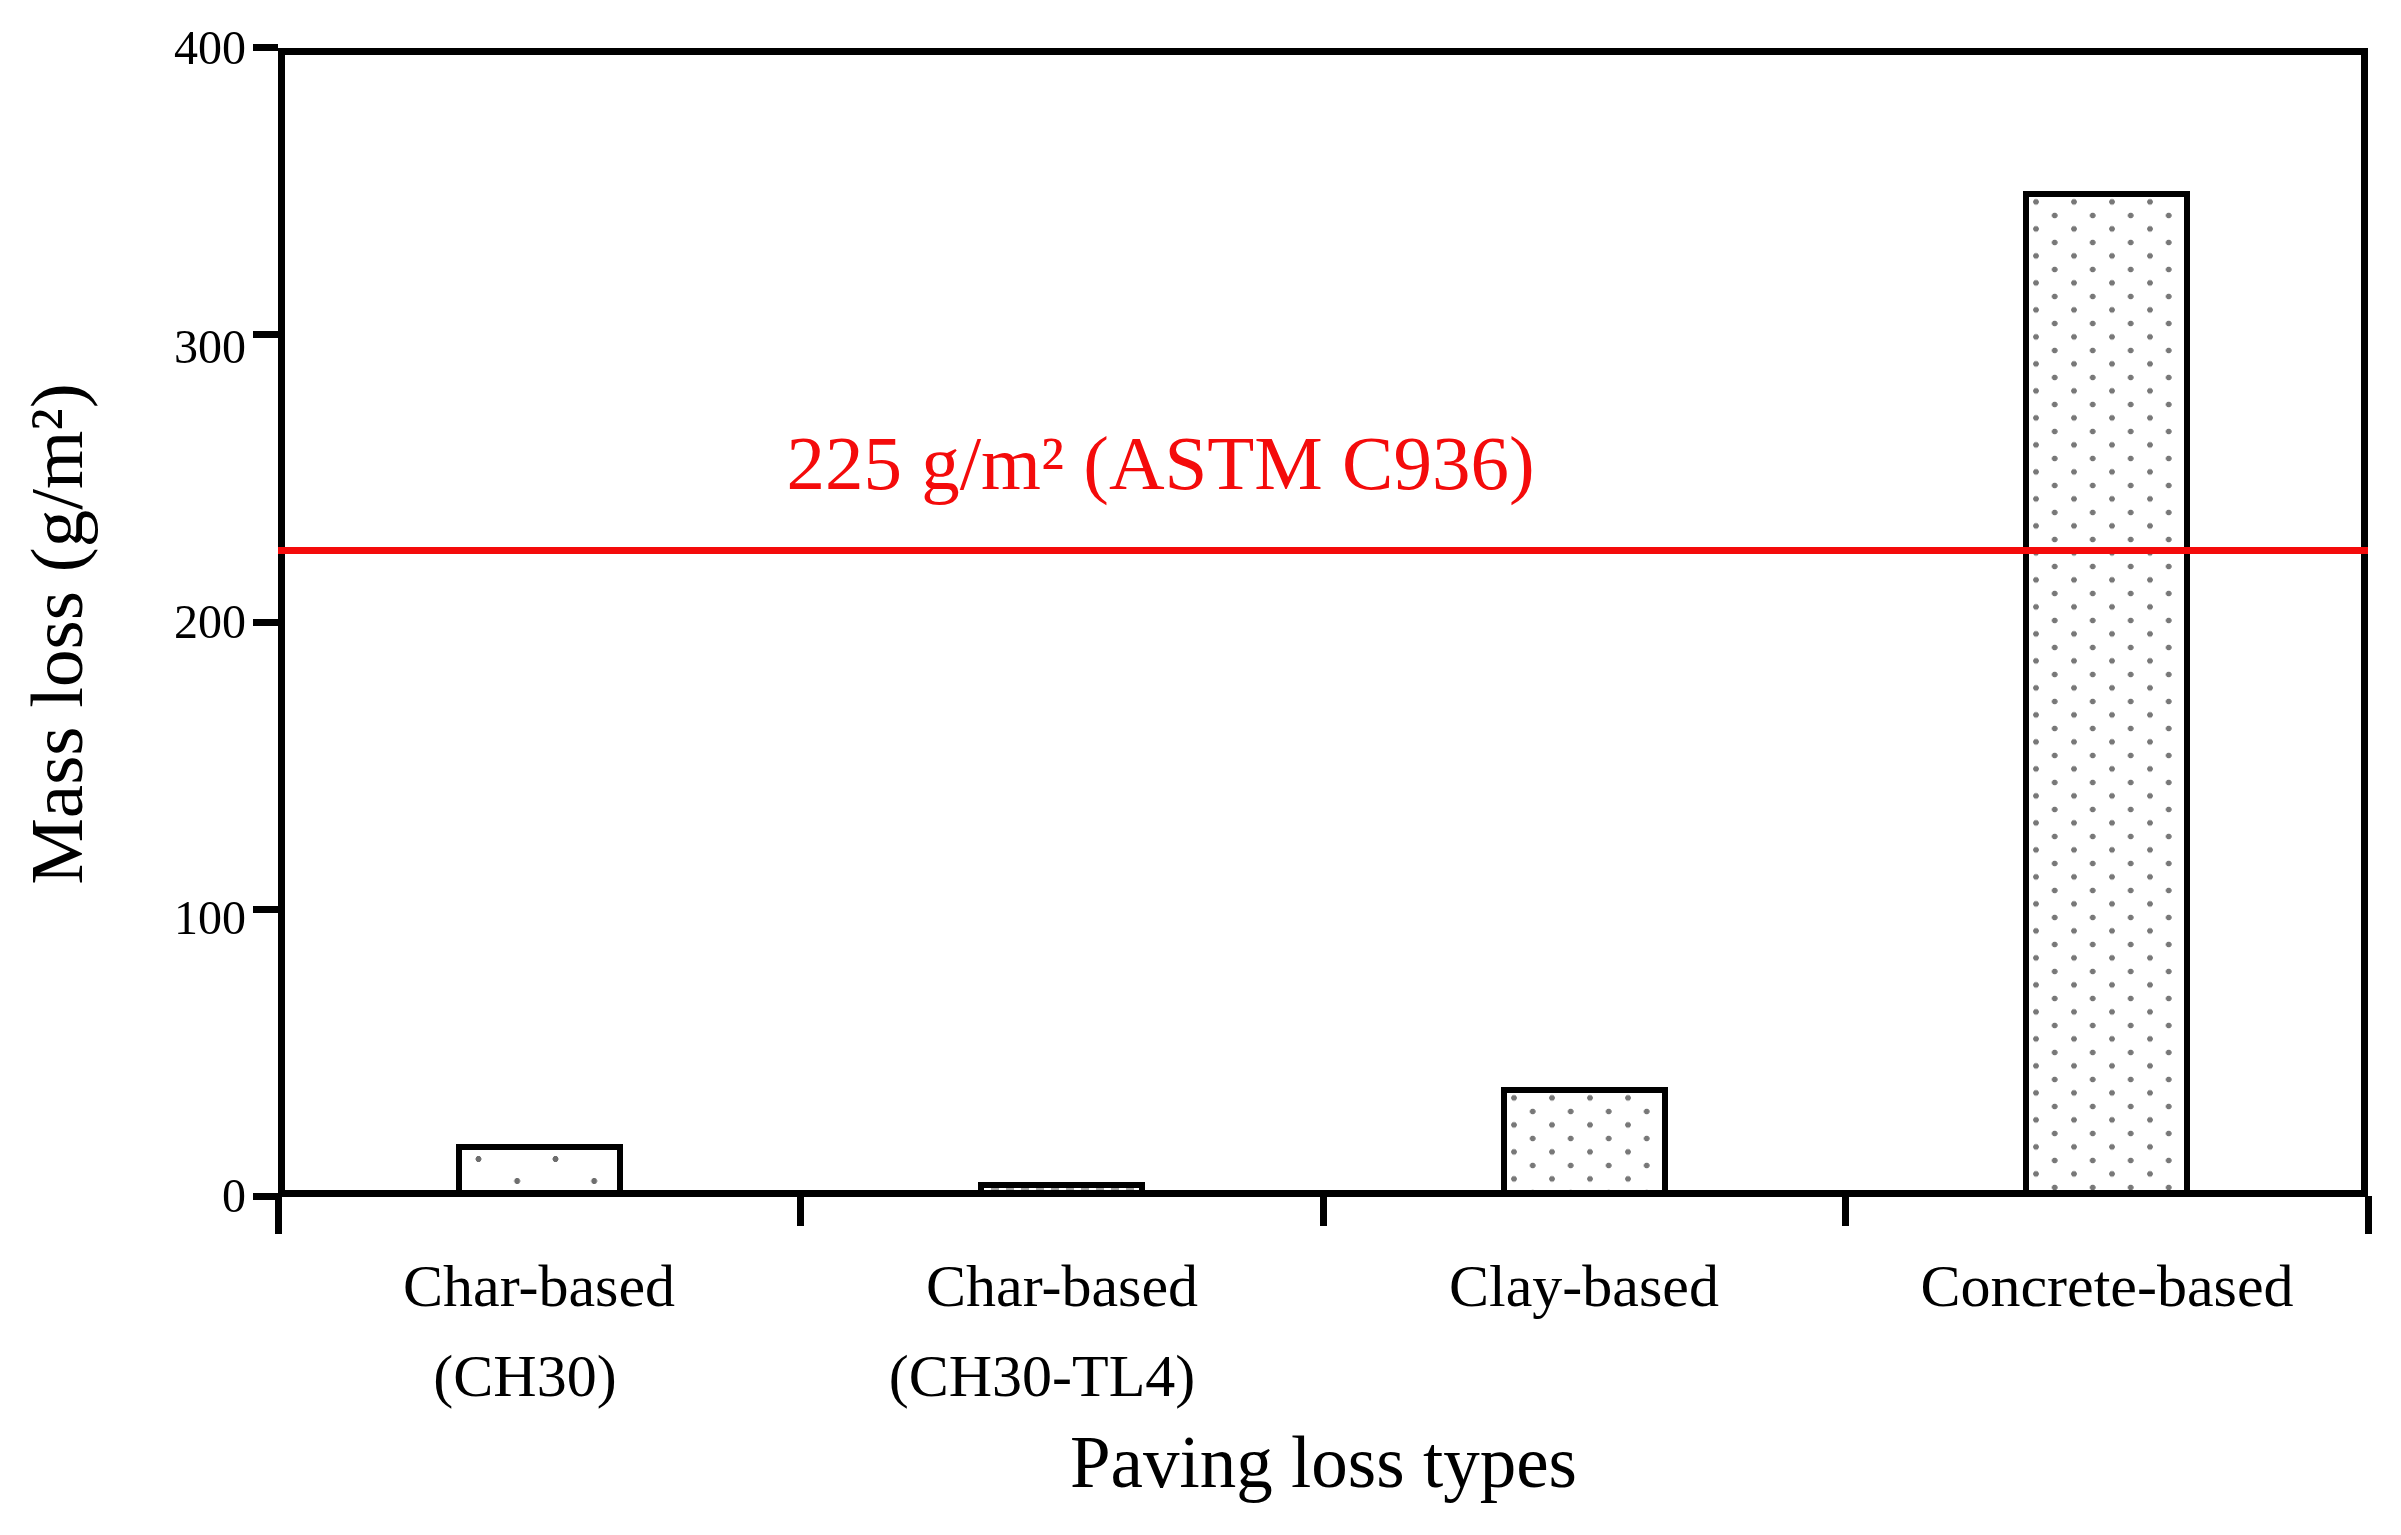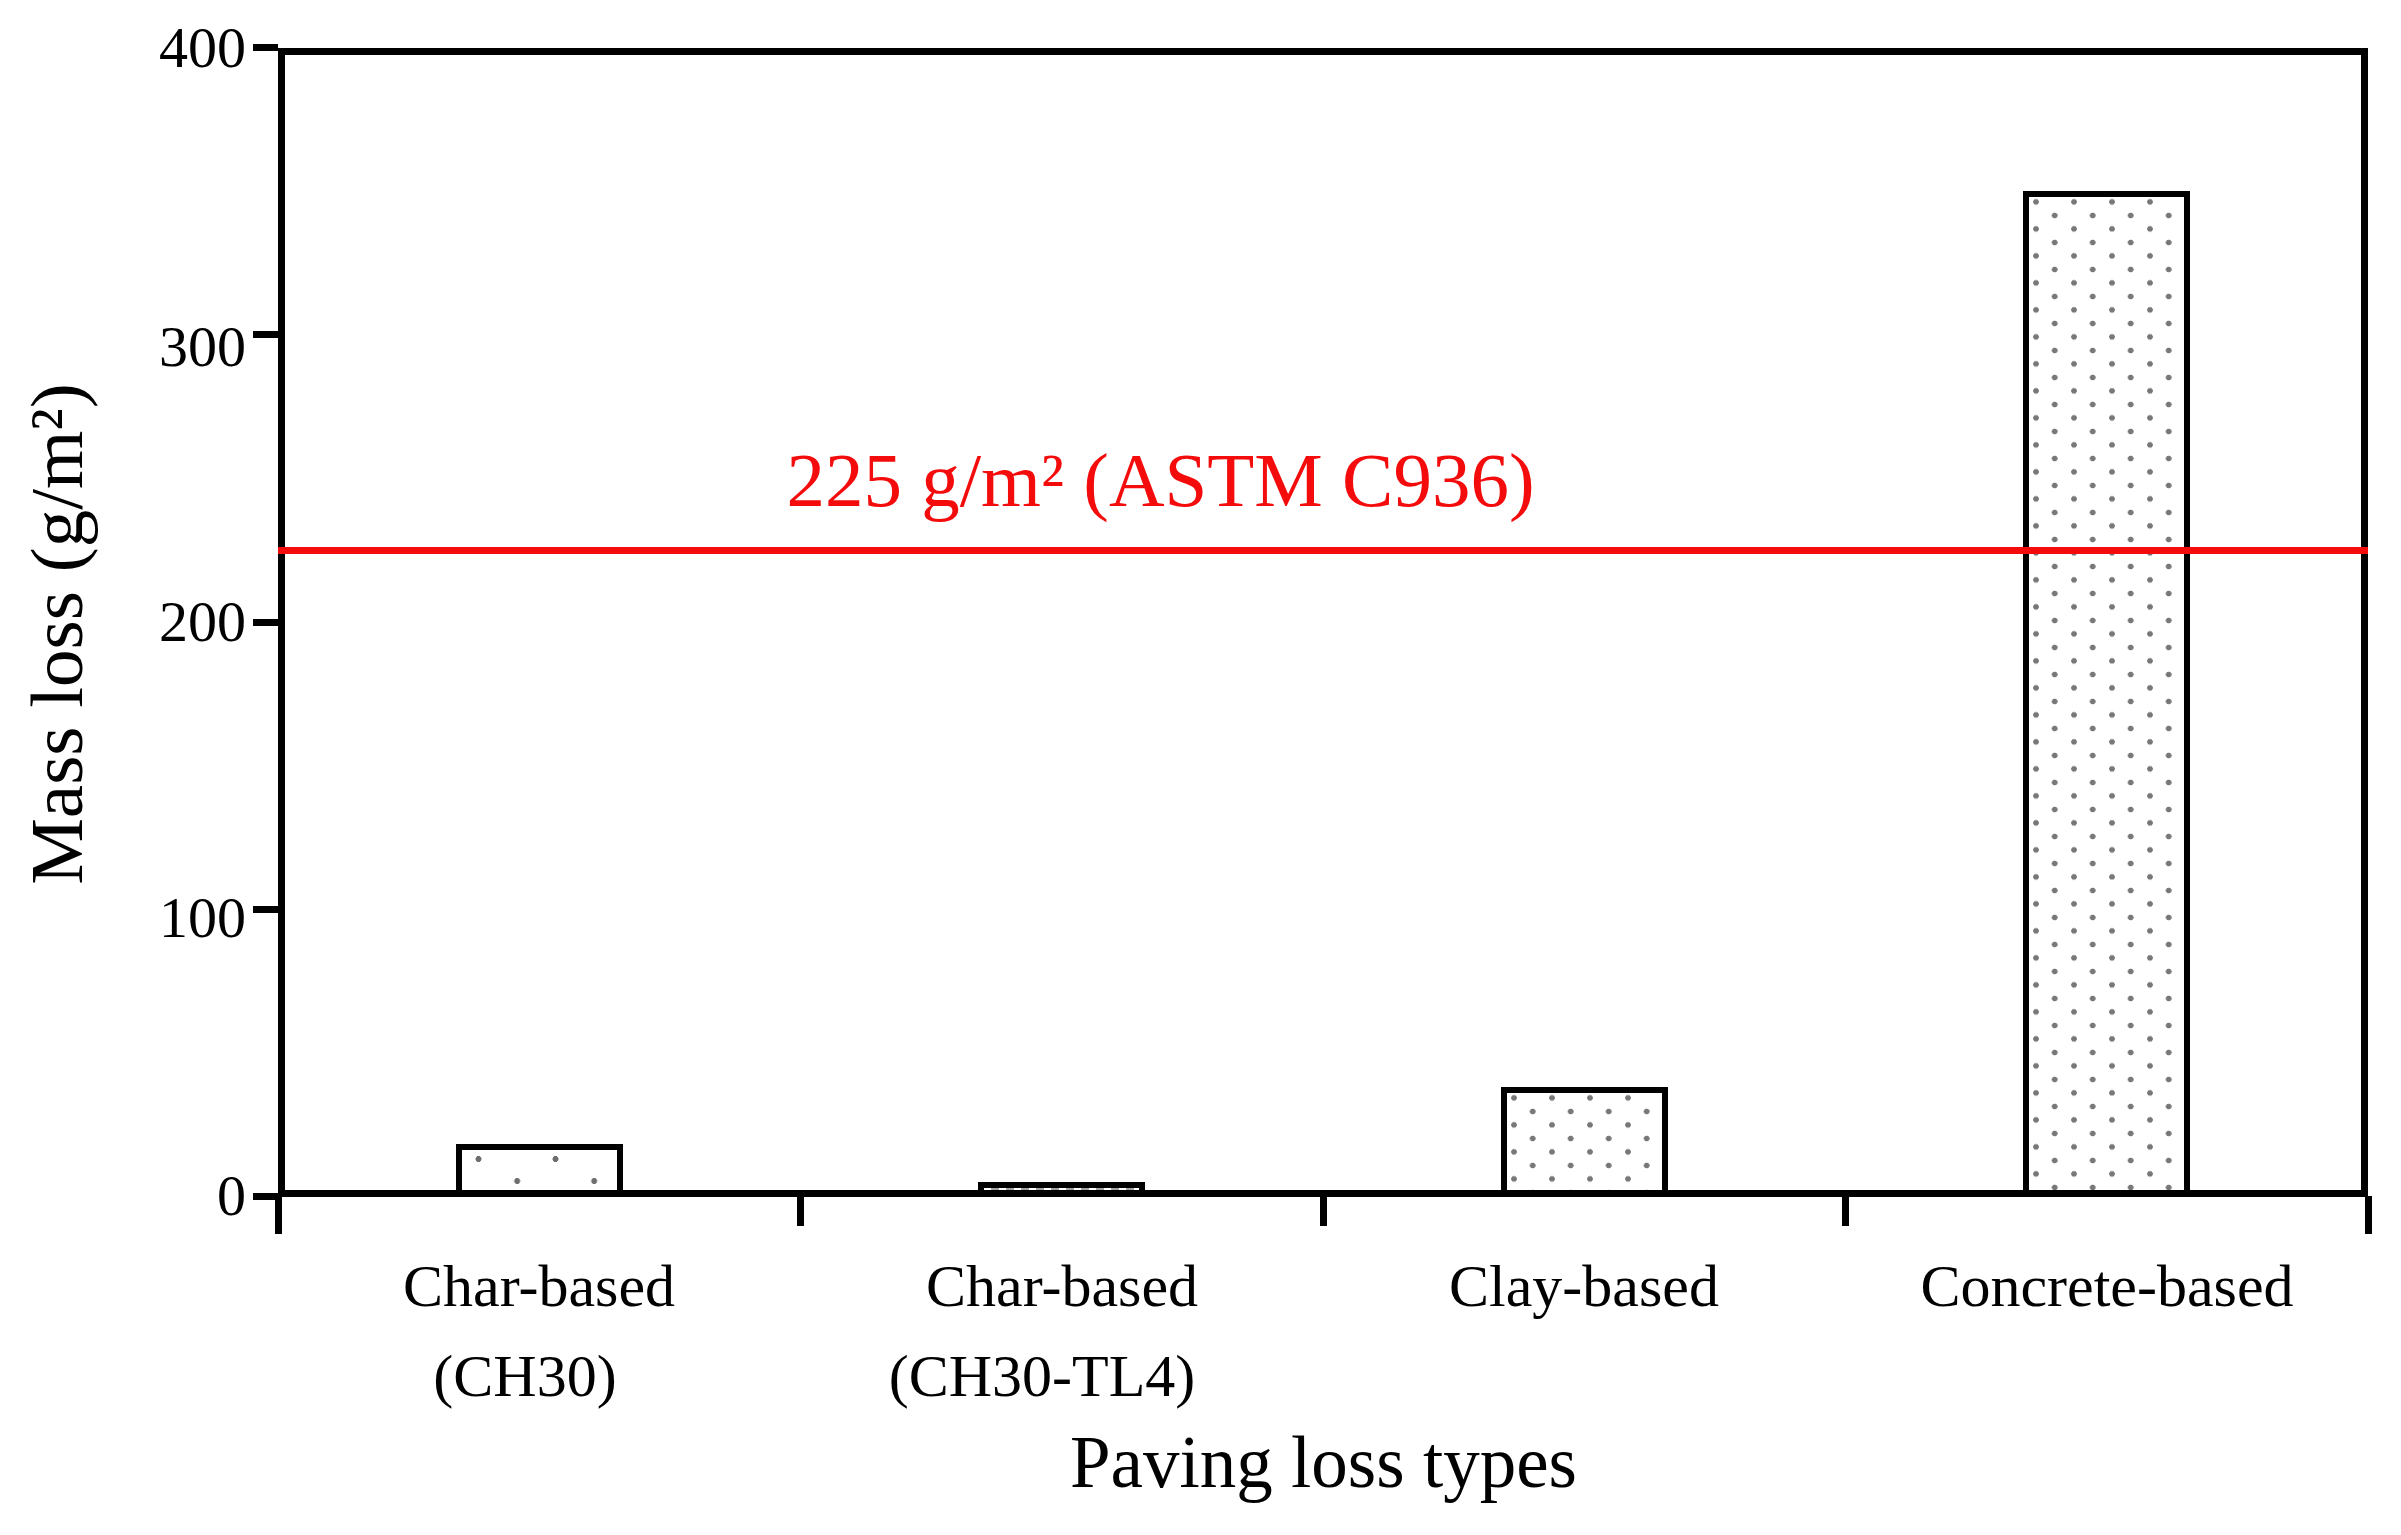--- a/index.html
+++ b/index.html
@@ -8,21 +8,21 @@
     background:#ffffff; color:#000000;
     font-family:"Liberation Serif", serif;
   }
   #plot-frame {
     position:absolute; left:278px; top:48px; width:2090px; height:1149px;
     border:7.5px solid #000; box-sizing:border-box; background:#fff;
   }
   .ytick  { position:absolute; width:25px; height:6.7px; background:#000; }
   .ytick-label {
     position:absolute; width:200px; height:83px; line-height:83px;
-    font-size:58px; text-align:right; white-space:nowrap;
+    font-size:48px; text-align:right; white-space:nowrap;
   }
   .xtick  { position:absolute; width:6.7px; background:#000; }
   .bar {
     position:absolute; border:6.7px solid #000; box-sizing:border-box;
     background-color:#ffffff;
   }
   .fill-sparse {
     background-image:
       radial-gradient(circle, #6e6e6e 2.7px, rgba(0,0,0,0) 3.3px),
       radial-gradient(circle, #6e6e6e 2.7px, rgba(0,0,0,0) 3.3px);
@@ -92,17 +92,17 @@
 <div id="cat-labels">
     <div class="cat-label-line" style="left: 222px; top: 1242px;">Char-based</div>
     <div class="cat-label-line" style="left: 208px; top: 1332px;">(CH30)</div>
     <div class="cat-label-line" style="left: 745px; top: 1242px;">Char-based</div>
     <div class="cat-label-line" style="left: 725px; top: 1332px;">(CH30-TL4)</div>
     <div class="cat-label-line" style="left: 1267px; top: 1242px;">Clay-based</div>
     <div class="cat-label-line" style="left: 1790px; top: 1242px;">Concrete-based</div>
   </div>
 
 <div id="ref-line" style="top: 547px; background: rgb(244, 11, 11);"></div>
-<div id="ref-label" style="color: rgb(244, 11, 11); margin-top: 17px;">225 g/m² (ASTM C936)</div>
+<div id="ref-label" style="color: rgb(244, 11, 11);">225 g/m² (ASTM C936)</div>
 
 <div id="y-title">Mass loss (g/m²)</div>
 <div id="x-title">Paving loss types</div>
 
 
 </body></html>

